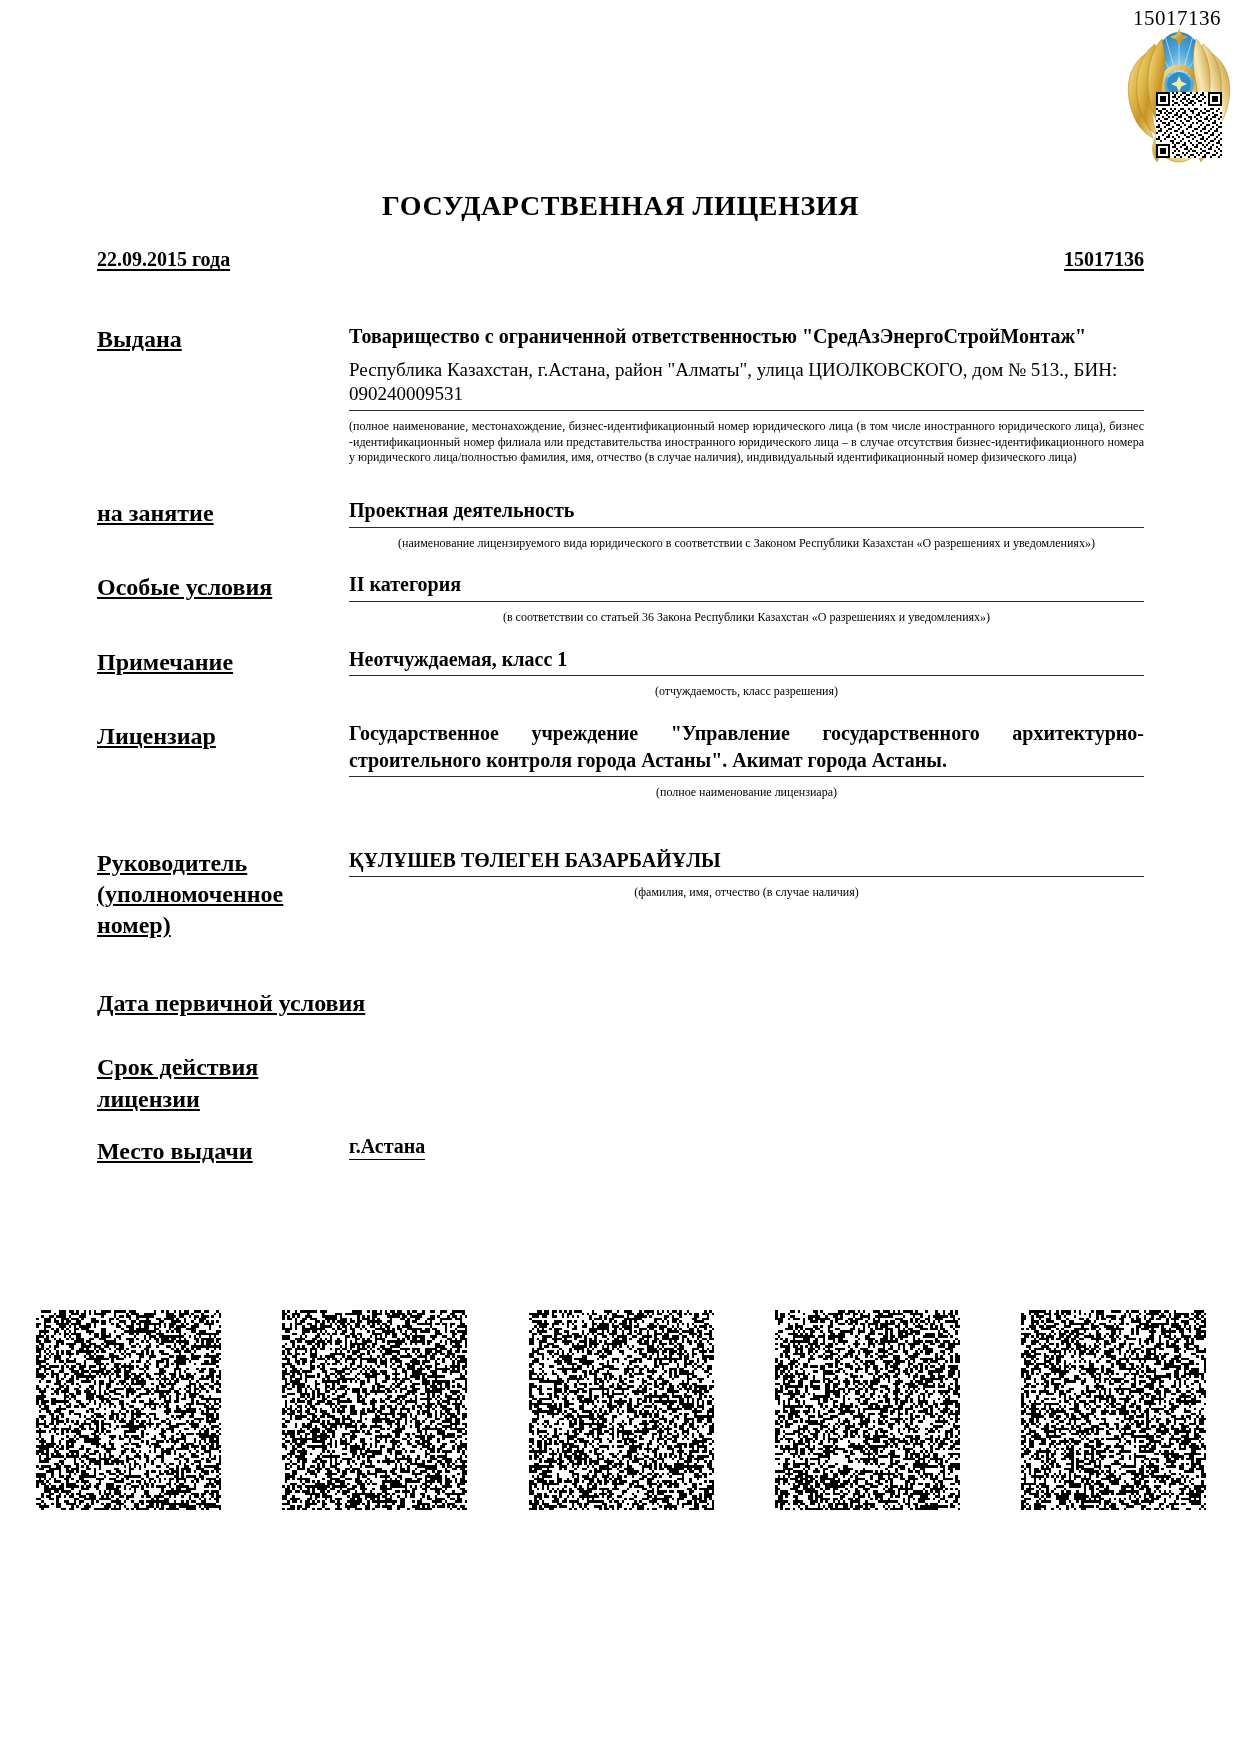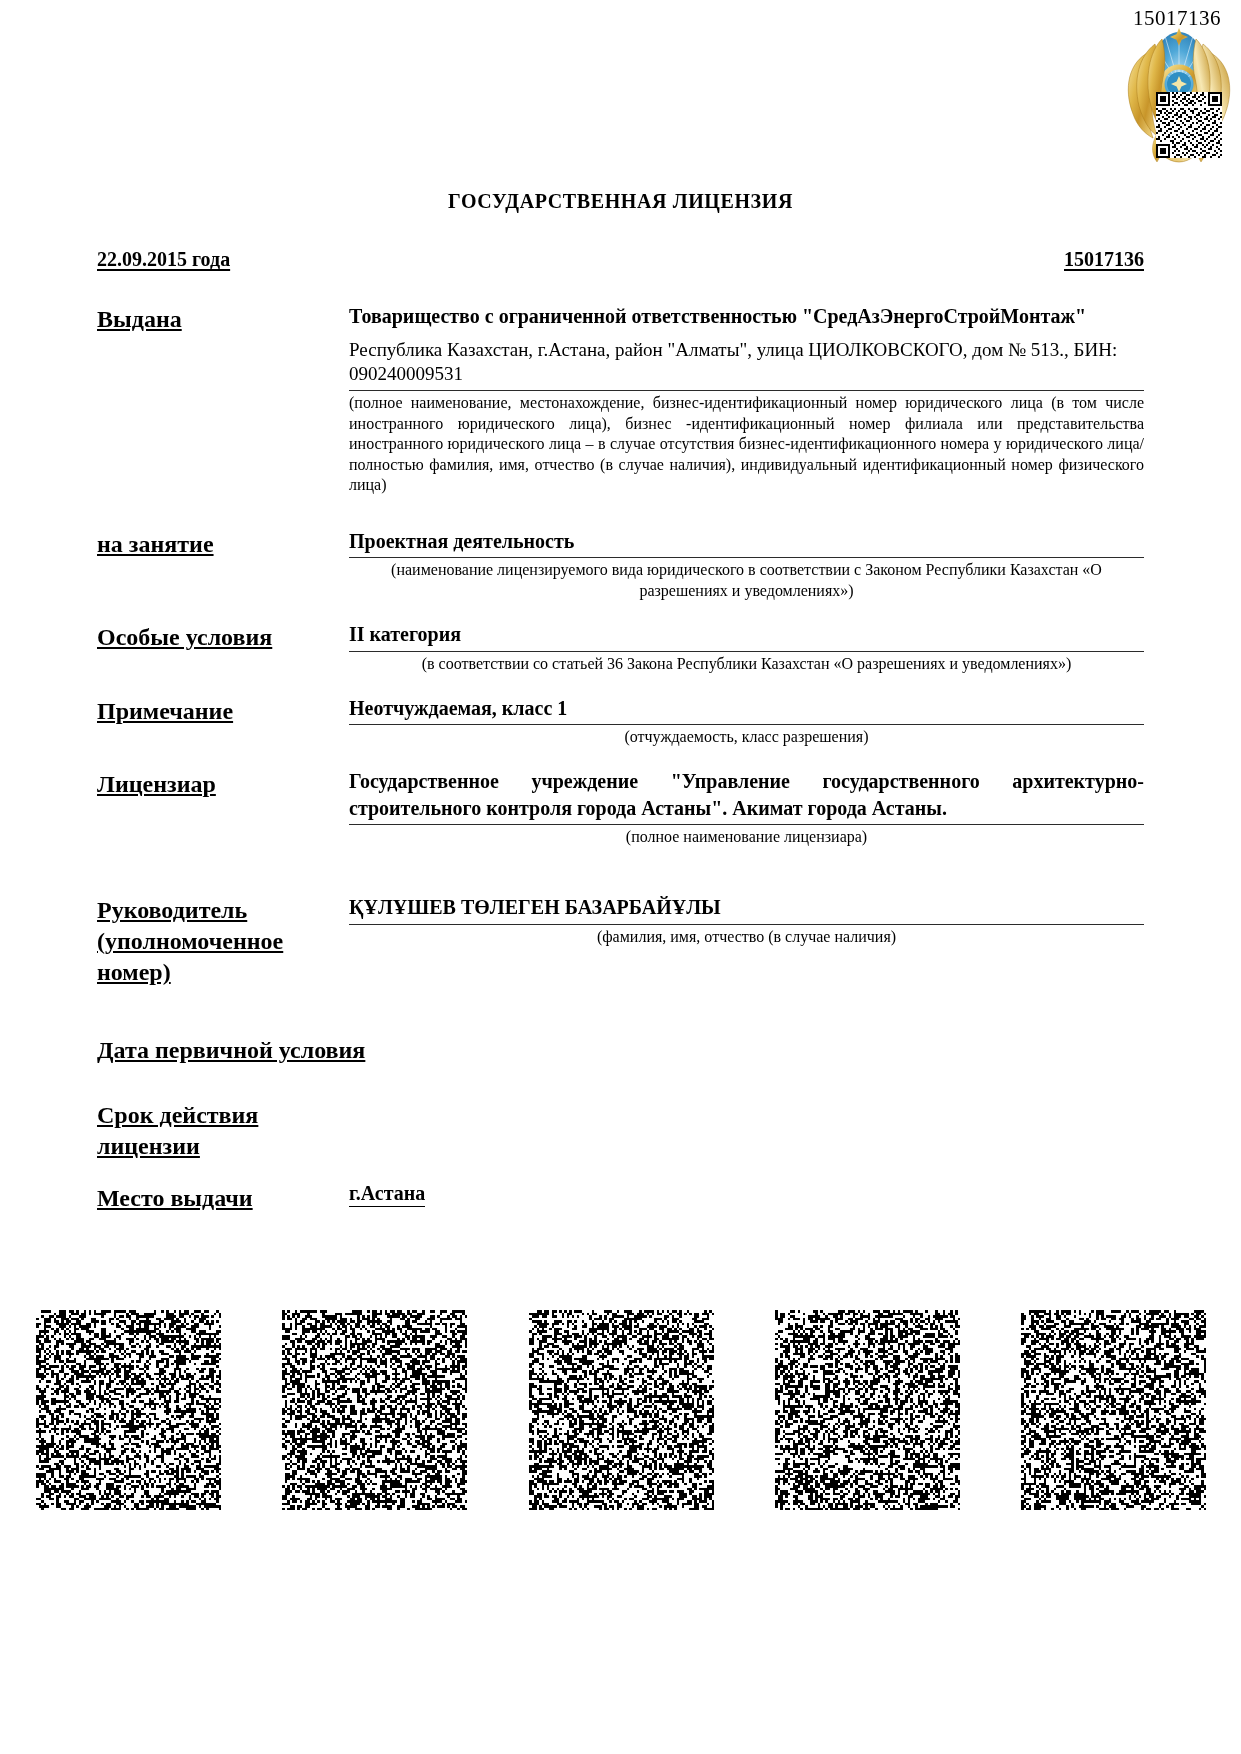--- a/index.html
+++ b/index.html
@@ -53,40 +53,40 @@
     width: 66px;
     height: 66px;
   }
 
   .main-title {
     position: absolute;
     top: 190px;
     left: 0;
     width: 1241px;
     text-align: center;
-    font-size: 20px;
+    font-size: 28px;
     font-weight: bold;
     letter-spacing: 0.6px;
   }
 
   
   .content {
     position: absolute;
     top: 248px;
     left: 97px;
     width: 1047px;
   }
 
   .row-datenum {
     display: flex;
     justify-content: space-between;
     align-items: baseline;
     font-size: 20px;
     font-weight: bold;
-    margin-bottom: 32px;
+    margin-bottom: 52px;
   }
   .row-datenum .u {
     text-decoration: underline;
     text-underline-offset: 3px;
   }
 
   .field {
     display: flex;
     align-items: flex-start;
     margin-bottom: 2px;
@@ -128,24 +128,24 @@
     padding-bottom: 1px;
     text-align: right;
   }
 
   .rule {
     border-top: 1.6px solid #2b2b2b;
     margin-top: 3px;
   }
 
   .caption {
-    font-size: 16px;
+    font-size: 12px;
     line-height: 1.28;
     text-align: center;
-    margin-top: 2px;
+    margin-top: 8px;
   }
   .caption.justified {
     text-align: justify;
     text-align-last: left;
   }
 
   .gap-sm { height: 18px; }
   .gap-md { height: 30px; }
   .gap-lg { height: 44px; }
 

